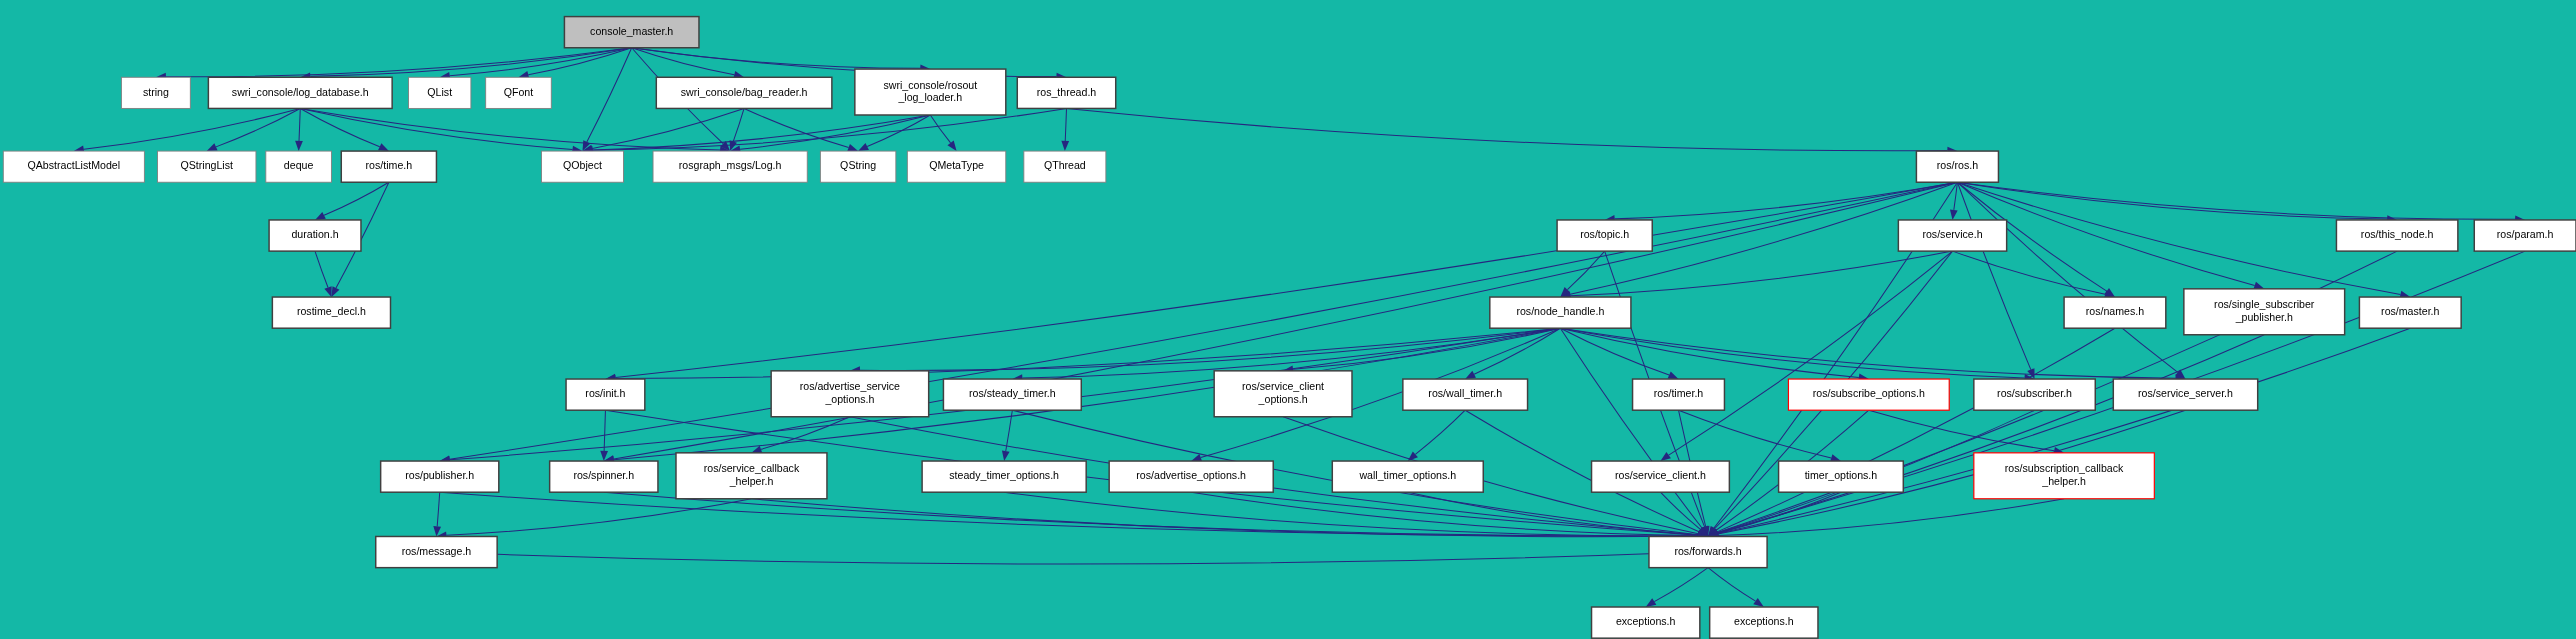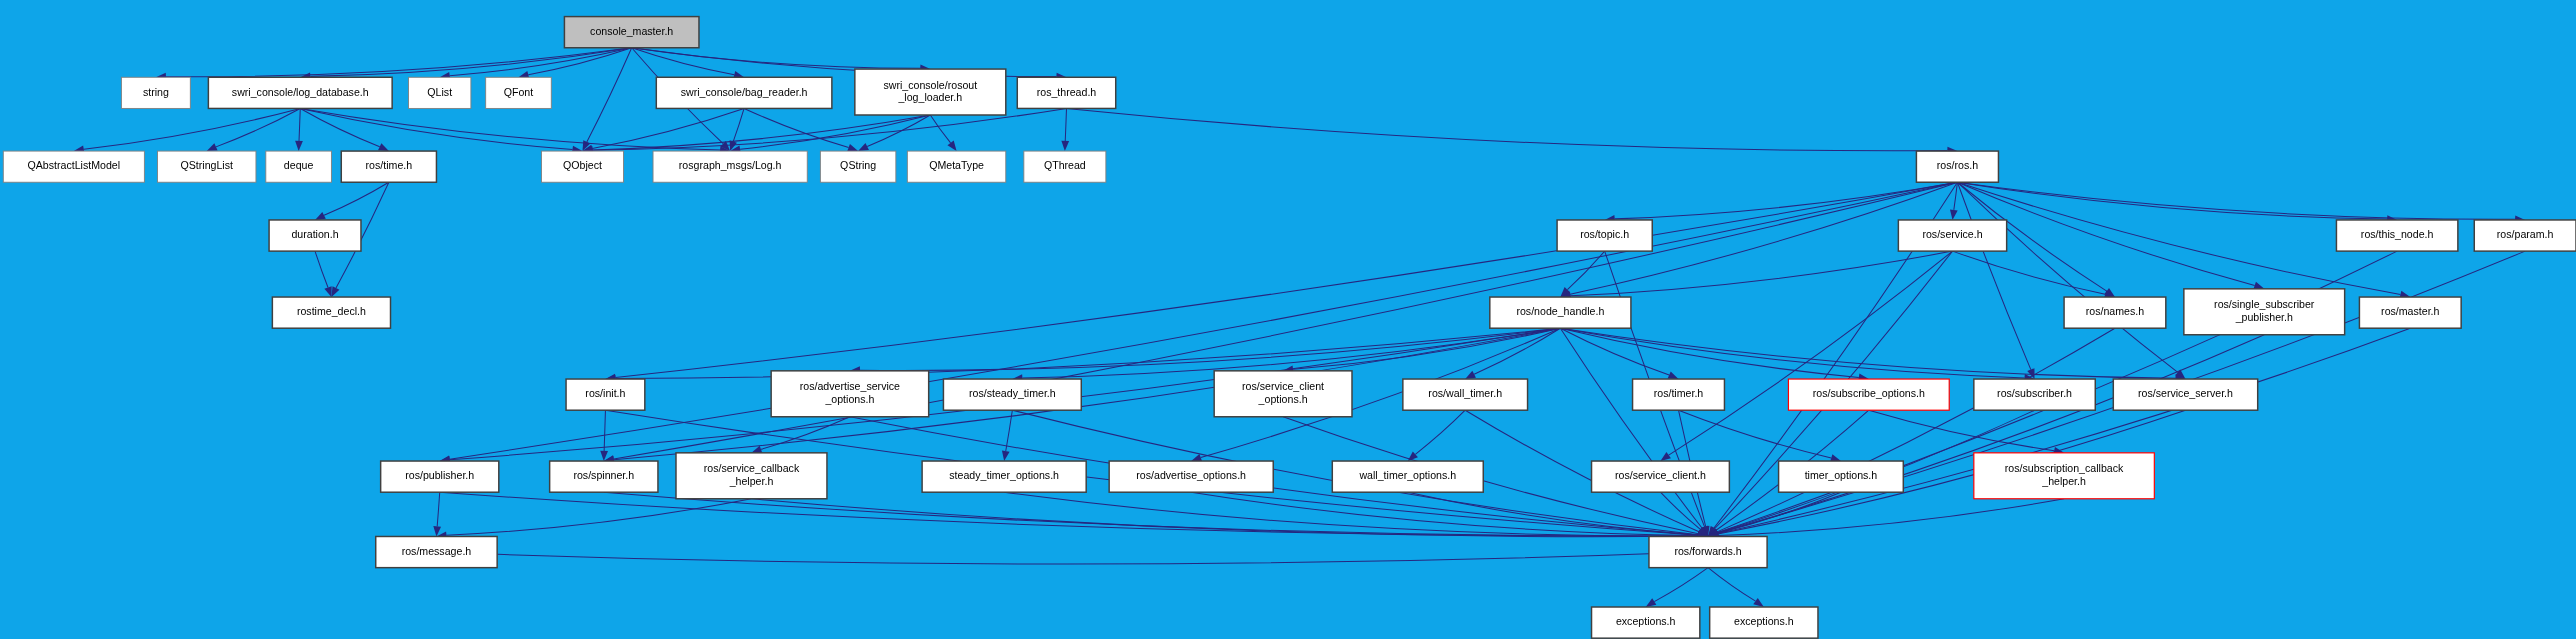--- a/index.html
+++ b/index.html
@@ -1,17 +1,17 @@
 <!DOCTYPE html>
 <html style="font-size:14.8px"><head>
 <meta charset="utf-8">
 <style>
   html,body{margin:0;padding:0;background:#ffffff;}
   body{font-family:"Liberation Sans","DejaVu Sans",sans-serif;}
-  #graph-root{position:relative;width:2576px;height:640px;background:#0ea5e9;overflow:hidden;}
+  #graph-root{position:relative;width:2576px;height:640px;background:#14b8a6;overflow:hidden;}
   svg#graph-svg{display:block;width:2576px;height:640px;}
   .node-box{fill:#ffffff;stroke:#808080;stroke-width:1;}
   .node-box.bold{stroke:#404040;stroke-width:1.6;}
   .node-box.root{fill:#bfbfbf;stroke:#404040;stroke-width:1.6;}
   .node-box.red{stroke:#ff0000;stroke-width:1.3;}
   .node-label{font-family:"Liberation Sans","DejaVu Sans",sans-serif;font-size:11.5px;fill:#000000;text-anchor:middle;dominant-baseline:middle;}
   .edge-path{fill:none;stroke:#26267f;stroke-width:1.1;}
   .edge-head{fill:#26267f;stroke:none;}
 </style>
 </head>

